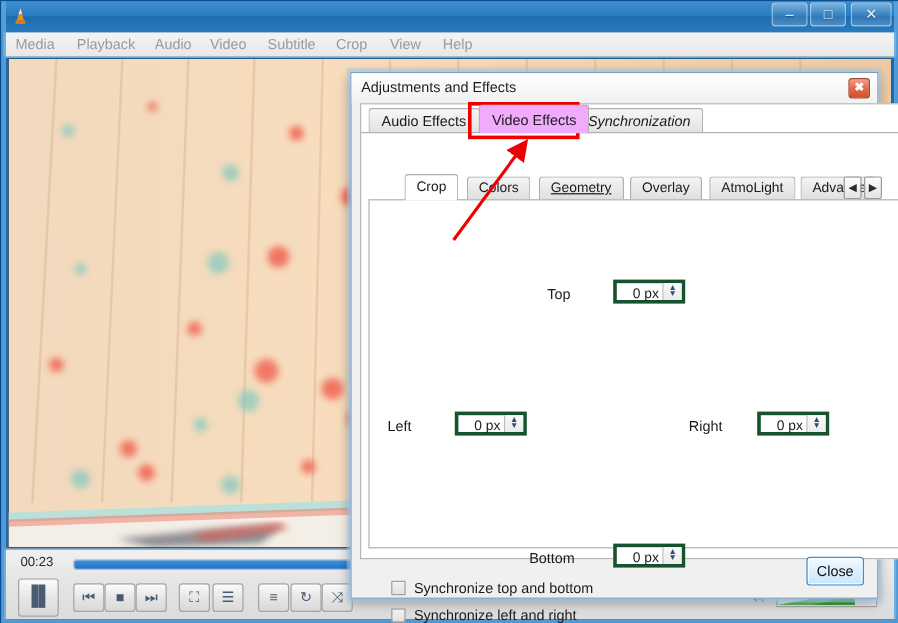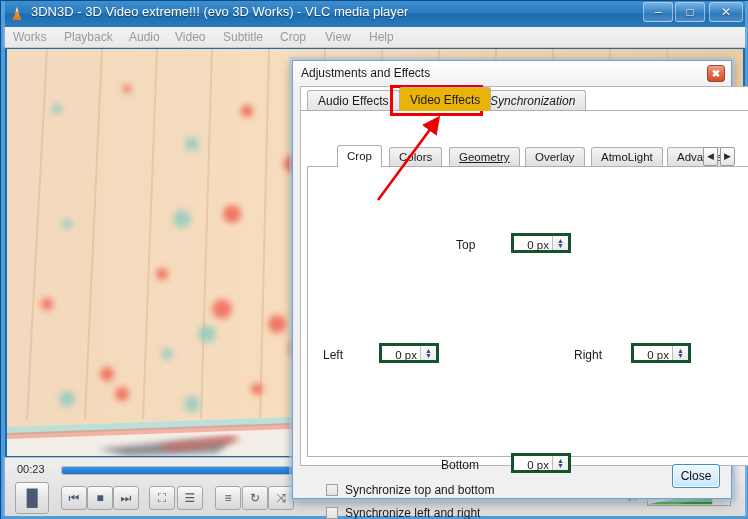--- a/index.html
+++ b/index.html
@@ -134,21 +134,21 @@
   .tab-main {
     position: absolute; top: 3px; height: 21px;
     padding: 3px 10px 0 10px;
     font-size: 12px; color: #1a1a1a;
     background: linear-gradient(to bottom, #f6f6f6, #e2e2e2);
     border: 1px solid #b0b0b0; border-bottom: none;
     border-radius: 3px 3px 0 0;
   }
   .tab-main.active {
     top: 0; height: 24px; padding-top: 5px;
-    background: #eab308; border-color: #b0b0b0;
+    background: #f0abfc; border-color: #b0b0b0;
     z-index: 3;
   }
   #tabs-main-rule {
     position: absolute; left: 0; top: 23px; width: 100%; height: 1px; background: #b0b0b0;
   }
   
   #tabs-sub { position: absolute; left: 22px; top: 58px; height: 22px; right: 6px; }
   .tab-sub {
     position: absolute; top: 2px; height: 20px; padding: 3px 9px 0 9px;
     font-size: 11.5px; color: #1a1a1a;
@@ -216,34 +216,33 @@
 <body>
 
 <div id="vlc-window">
 
   <div id="titlebar">
     <svg id="vlc-cone" viewBox="0 0 16 16">
       <polygon points="8,1 5,11 11,11" fill="#f08c1a"></polygon>
       <polygon points="8,1 6.6,5.6 9.4,5.6" fill="#e8e8e8"></polygon>
       <rect x="4" y="11" width="8" height="3" fill="#d97c13"></rect>
     </svg>
-    <div id="title-text">3DN3D - 3D Video extreme!!! (evo 3D Works) - VLC media player</div>
     <div class="winbtn" id="btn-min">
       <span class="winglyph">–</span>
     </div>
     <div class="winbtn" id="btn-max">
       <span class="winglyph">□</span>
     </div>
     <div class="winbtn" id="btn-close-win">
       <span class="winglyph">✕</span>
     </div>
   </div>
 
   <div id="menubar">
-      <div class="menu-item" style="left: 10px;">Works</div>
+      <div class="menu-item" style="left: 10px;">Media</div>
       <div class="menu-item" style="left: 61px;">Playback</div>
       <div class="menu-item" style="left: 126px;">Audio</div>
       <div class="menu-item" style="left: 172px;">Video</div>
       <div class="menu-item" style="left: 220px;">Subtitle</div>
       <div class="menu-item" style="left: 277px;">Crop</div>
       <div class="menu-item" style="left: 322px;">View</div>
       <div class="menu-item" style="left: 366px;">Help</div>
     </div>
 
   <div id="video-area">

